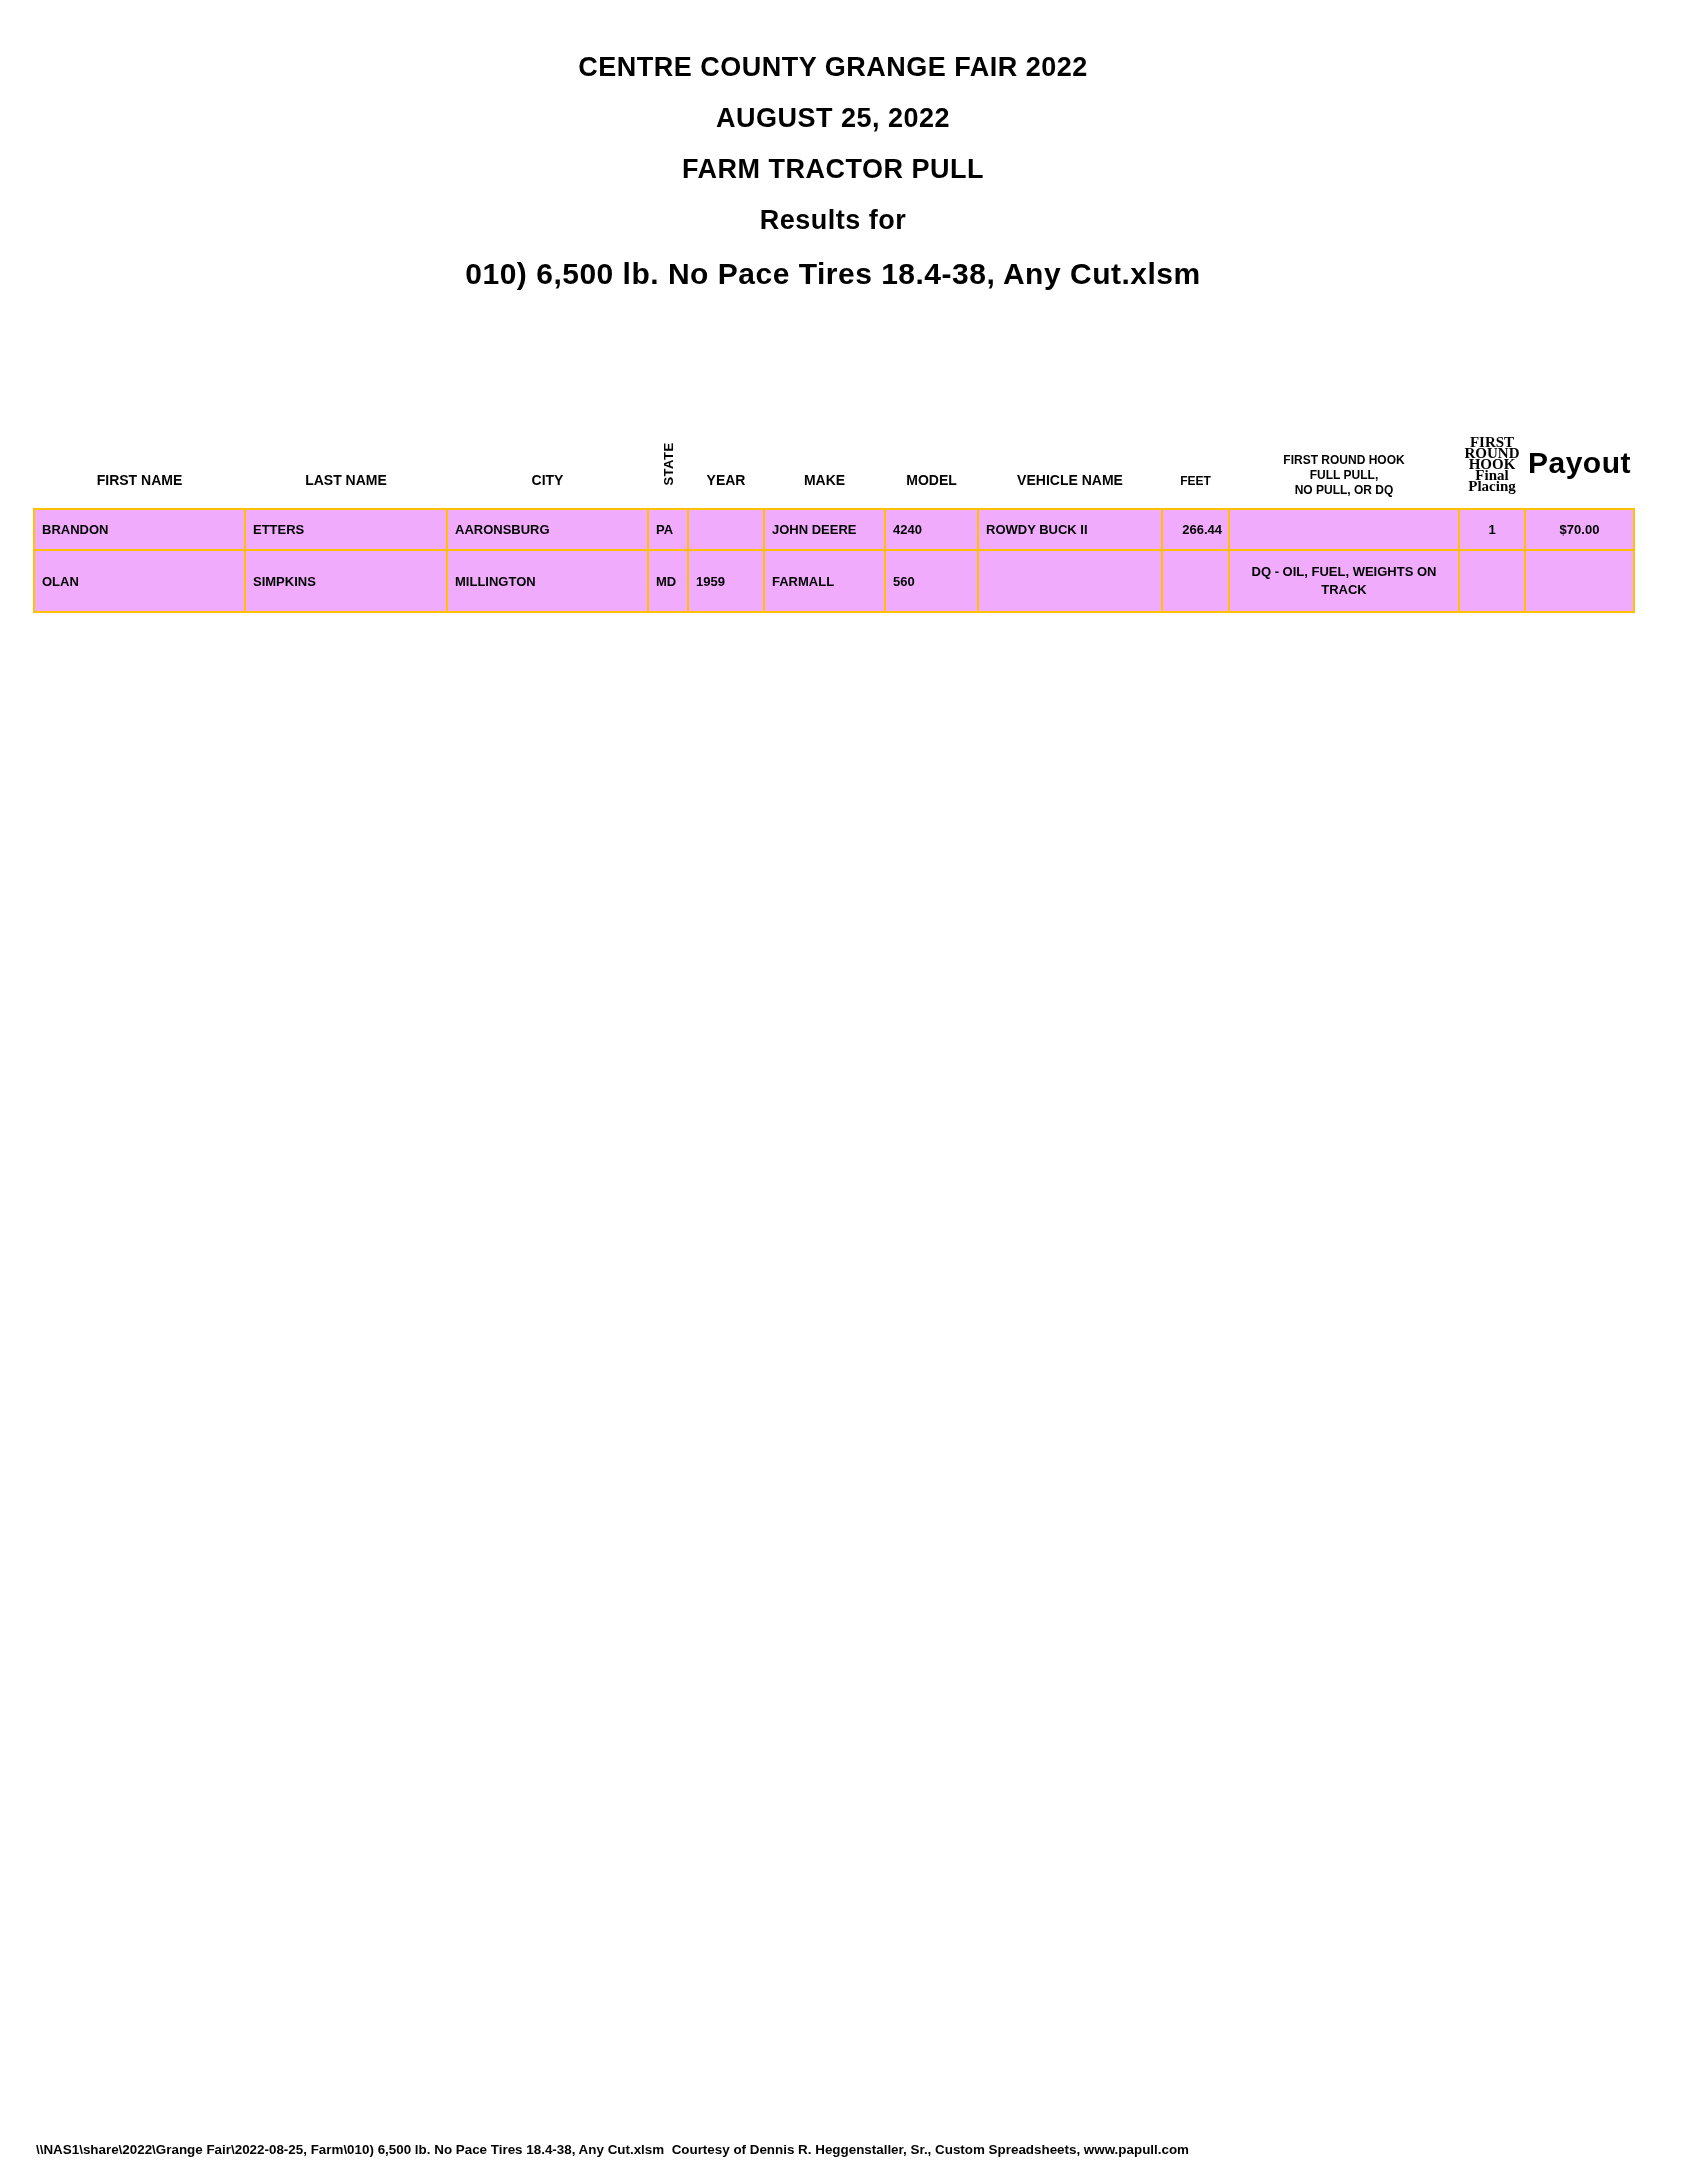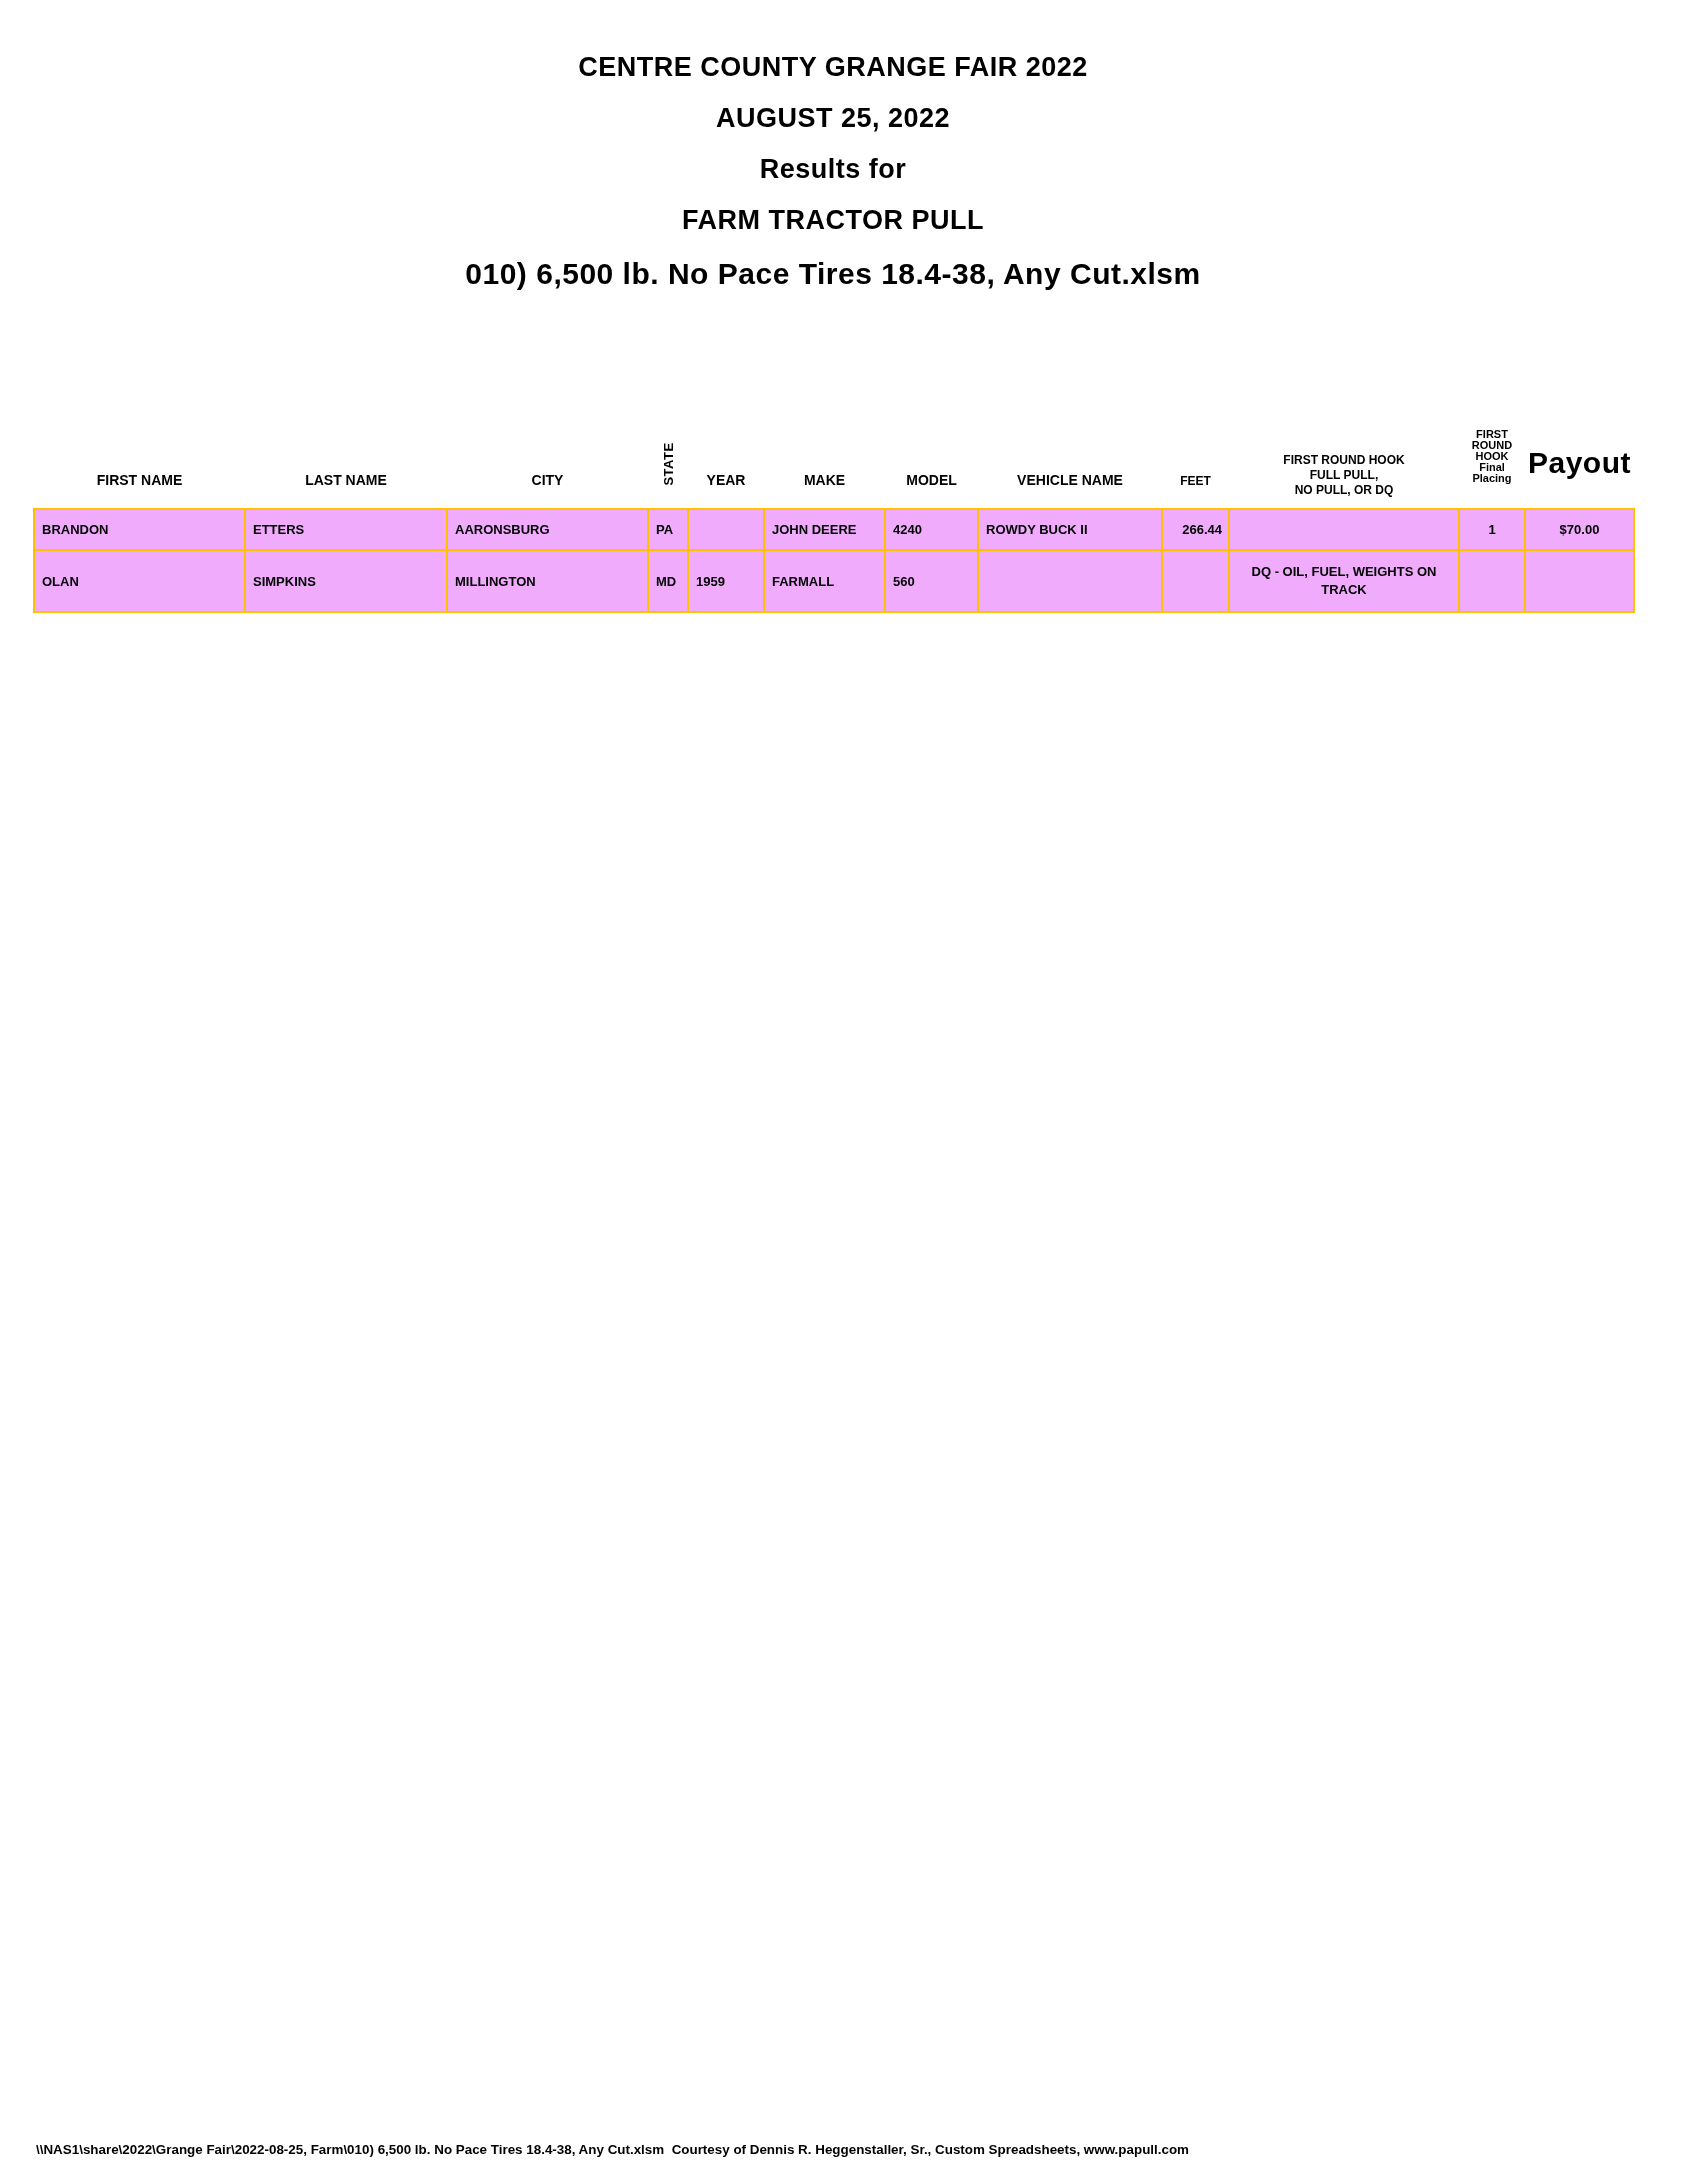--- a/index.html
+++ b/index.html
@@ -56,23 +56,24 @@
   }
   .results-table th.th-feet {
     font-size: 12px;
   }
   .results-table th.th-hook {
     font-size: 12px;
     line-height: 15px;
     padding-bottom: 10px;
   }
   .results-table th.th-placing {
-    font-size: 11px;
+    font-size: 15px;
     line-height: 11px;
-    padding-bottom: 24px;
+    padding-bottom: 16px;
+    font-family: Liberation Serif, serif;
   }
   .results-table th.th-payout {
     font-size: 30px;
     padding-bottom: 28px;
     letter-spacing: 0.5px;
   }
   .results-table th.th-state {
     position: relative;
     padding: 0;
   }
@@ -128,22 +129,22 @@
   }
 </style>
 </head>
 <body>
 
 <div class="page">
 
   <div class="titles">
     <div class="title-line">CENTRE COUNTY GRANGE FAIR 2022</div>
     <div class="title-line">AUGUST 25, 2022</div>
+    <div class="title-line">FARM TRACTOR PULL</div>
     <div class="title-line">Results for</div>
-    <div class="title-line">FARM TRACTOR PULL</div>
     <div class="title-line big">010) 6,500 lb. No Pace Tires 18.4-38, Any Cut.xlsm</div>
   </div>
 
   <table class="results-table">
     <colgroup>
       <col style="width:211px">
       <col style="width:202px">
       <col style="width:201px">
       <col style="width:40px">
       <col style="width:76px">

